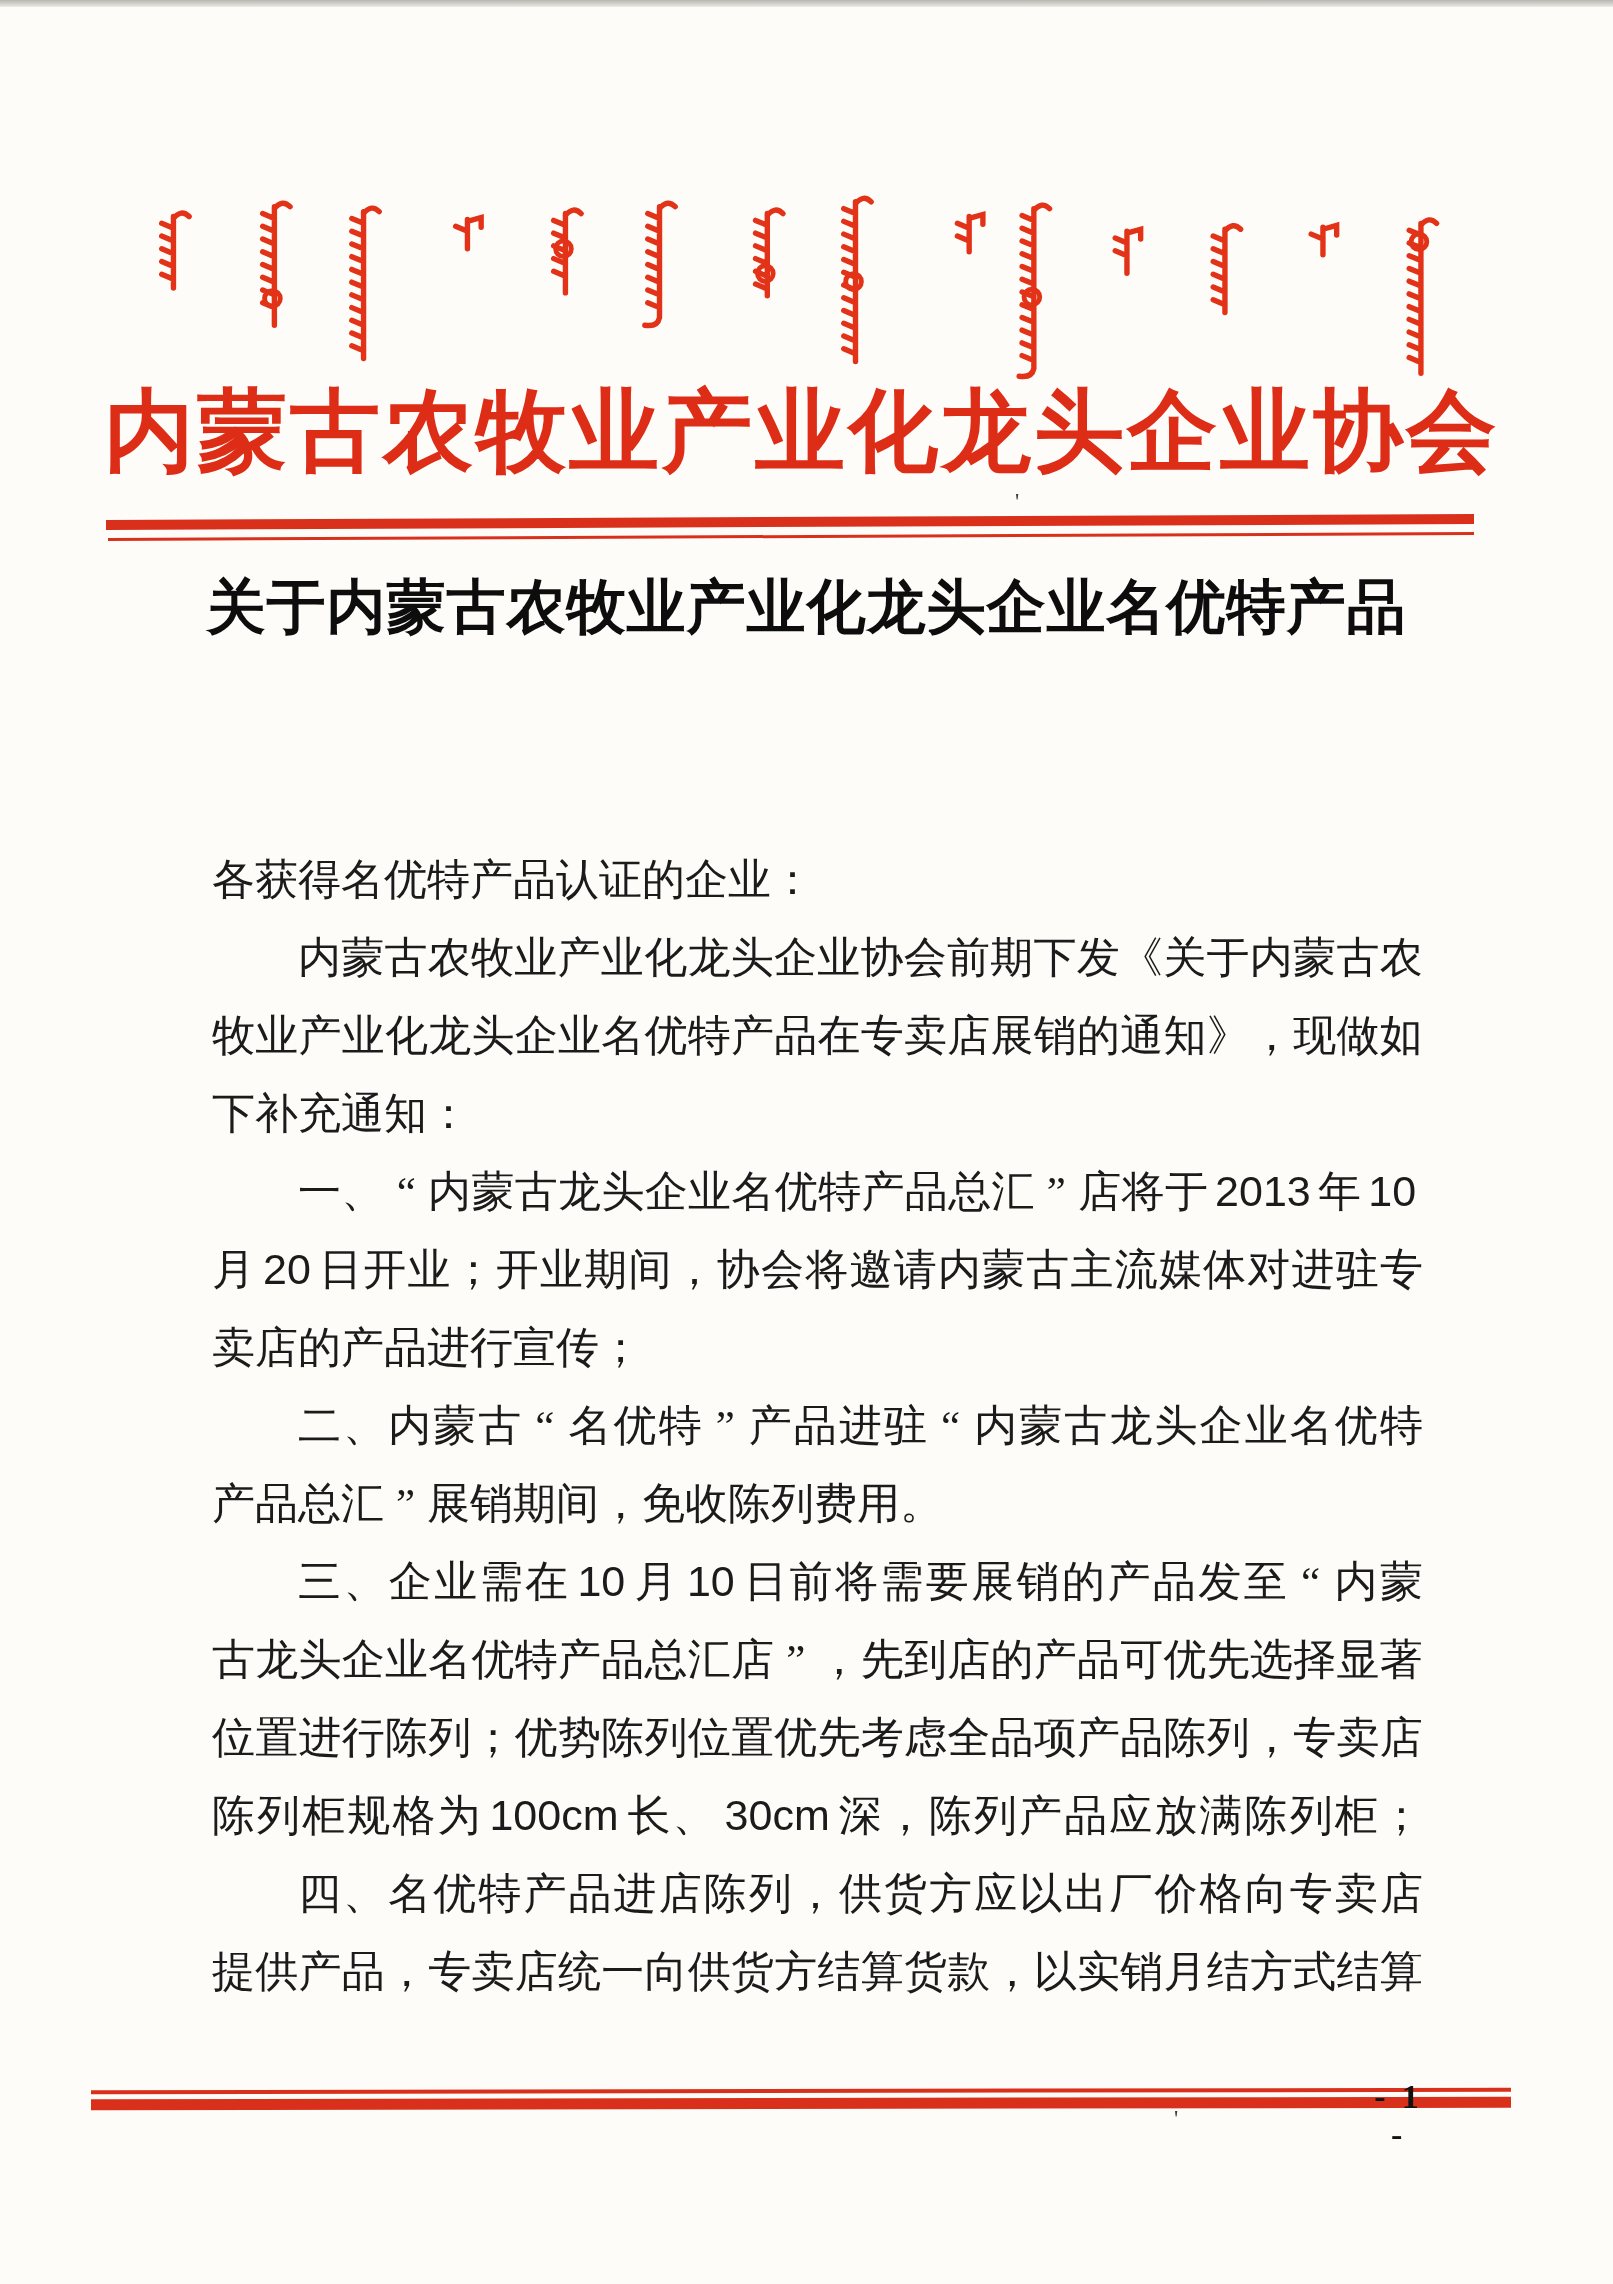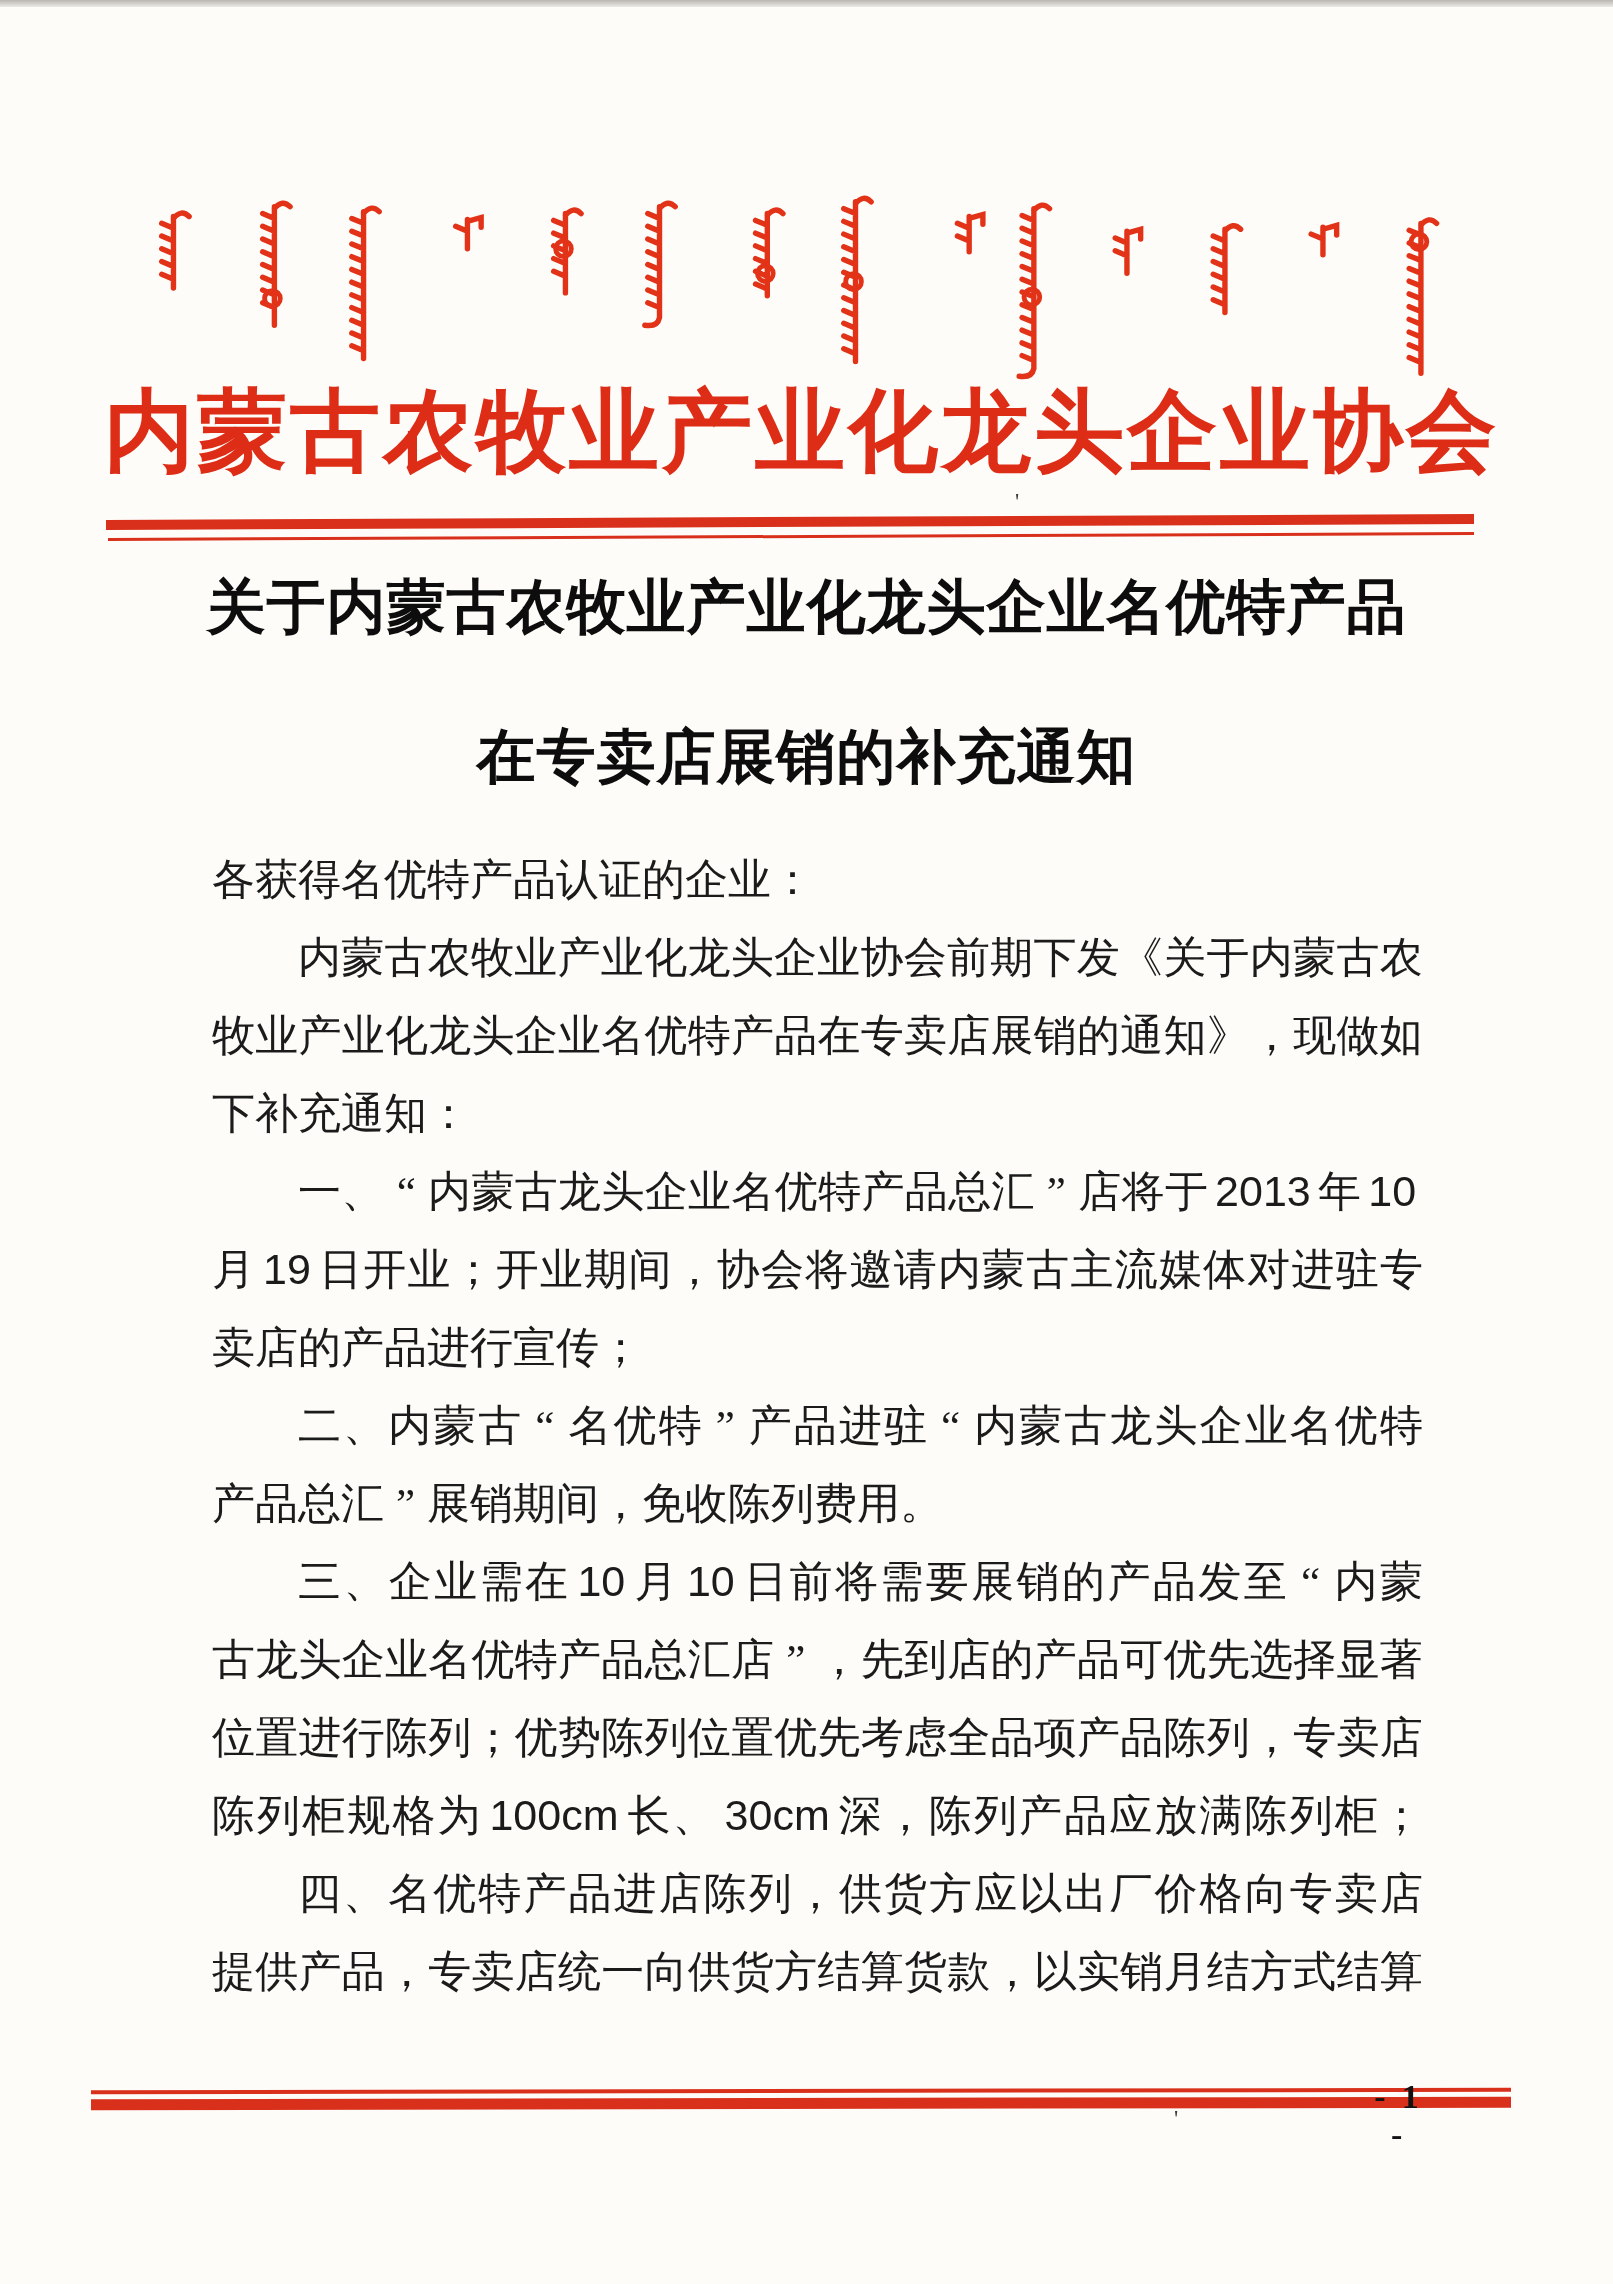--- a/index.html
+++ b/index.html
@@ -102,21 +102,20 @@
       <span class="tok cjk">企</span>
       <span class="tok cjk">业</span>
       <span class="tok cjk">协</span>
       <span class="tok cjk">会</span>
     </div>
 
   <div class="rule rule-top-thick"></div>
   <div class="rule rule-top-thin"></div>
 
   <div class="doc-title doc-title-1">关于内蒙古农牧业产业化龙头企业名优特产品</div>
-  <div class="doc-title doc-title-2">在专卖店展销的补充通知</div>
 
   <div class="body-block">
       <div class="line">
         <span class="tok cjk">各</span>
         <span class="tok cjk">获</span>
         <span class="tok cjk">得</span>
         <span class="tok cjk">名</span>
         <span class="tok cjk">优</span>
         <span class="tok cjk">特</span>
         <span class="tok cjk">产</span>
@@ -215,21 +214,21 @@
         <span class="tok cjk">”</span>
         <span class="tok cjk">店</span>
         <span class="tok cjk">将</span>
         <span class="tok cjk">于</span>
         <span class="tok lat">2013</span>
         <span class="tok cjk">年</span>
         <span class="tok lat">10</span>
       </div>
       <div class="line justify">
         <span class="tok cjk">月</span>
-        <span class="tok lat">19</span>
+        <span class="tok lat">20</span>
         <span class="tok cjk">日</span>
         <span class="tok cjk">开</span>
         <span class="tok cjk">业</span>
         <span class="tok cjk">；</span>
         <span class="tok cjk">开</span>
         <span class="tok cjk">业</span>
         <span class="tok cjk">期</span>
         <span class="tok cjk">间</span>
         <span class="tok cjk">，</span>
         <span class="tok cjk">协</span>

